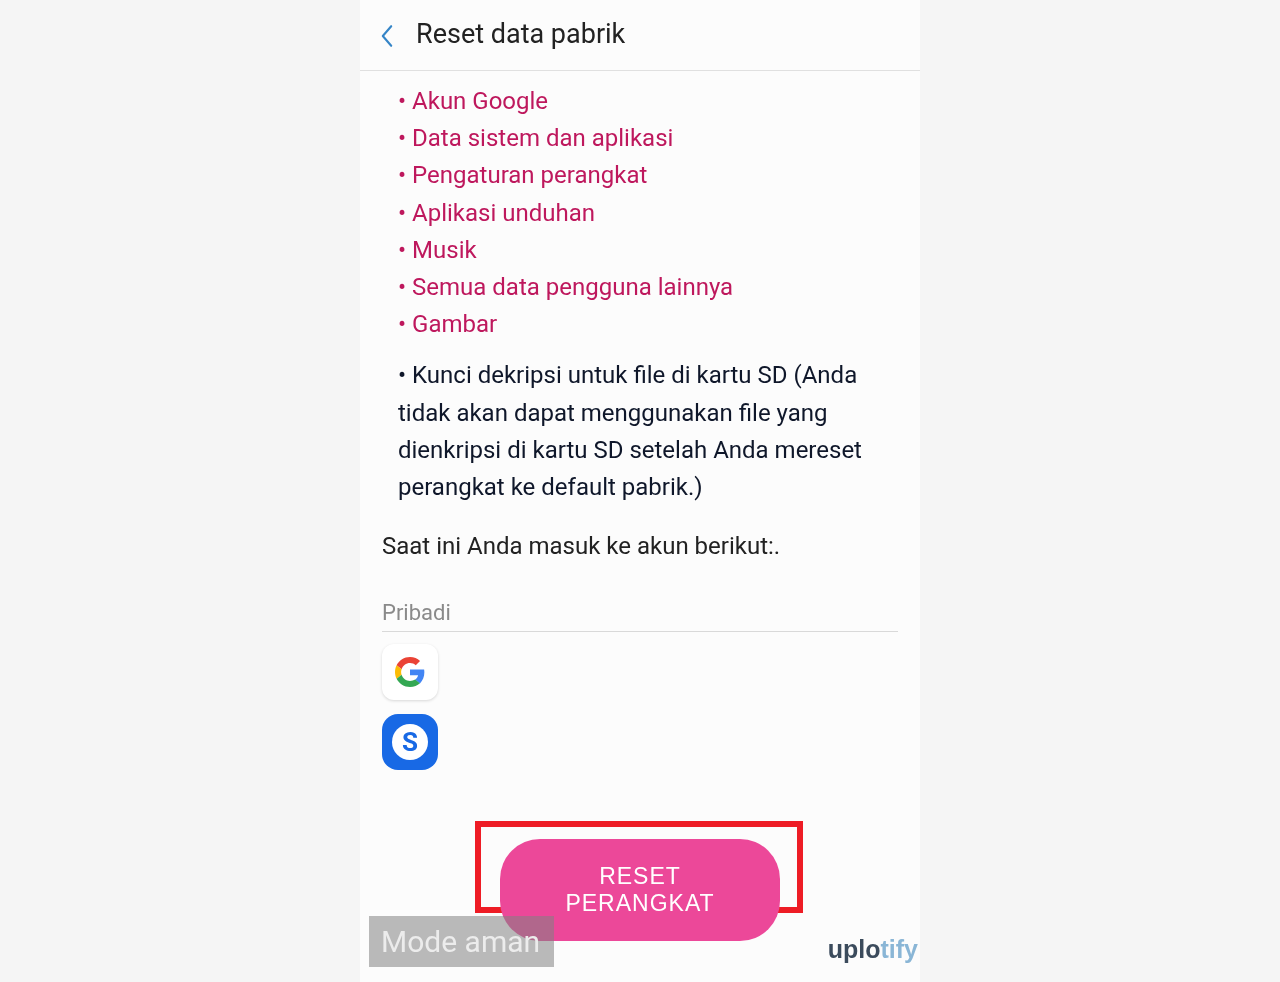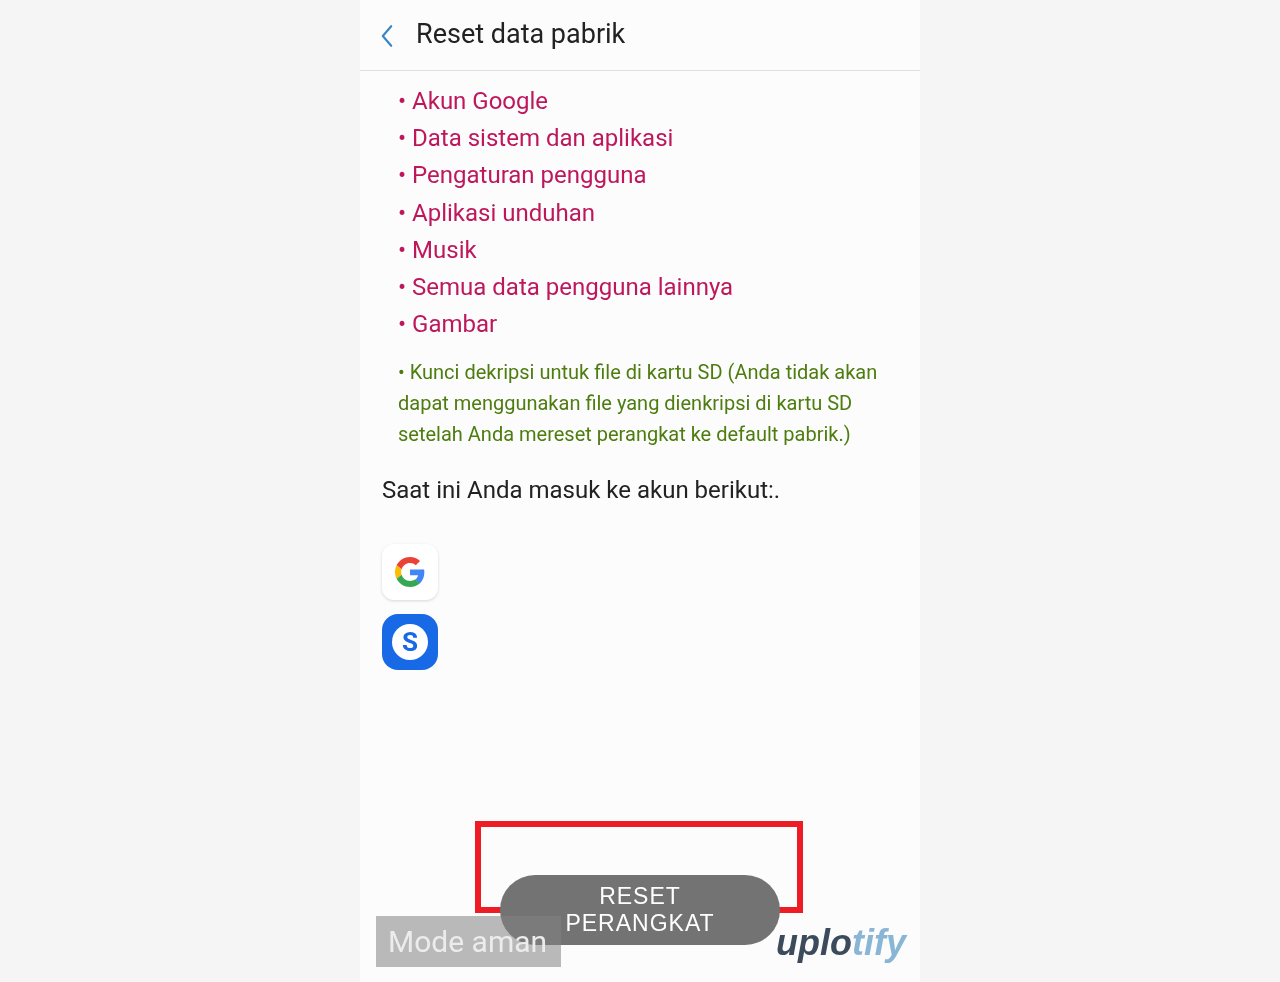--- a/index.html
+++ b/index.html
@@ -50,22 +50,22 @@
     .bullet-list {
       padding-left: 16px;
     }
     .bullet-item {
       font-size: 24px;
       color: #be185d;
       line-height: 1.55;
       margin-bottom: 0;
     }
     .bullet-item-multi {
-      font-size: 20px;
-      color: #4d7c0f;
+      font-size: 24px;
+      color: #0f172a;
       line-height: 1.55;
       margin-top: 14px;
     }
     .account-info {
       font-size: 24px;
       color: #222;
       margin-top: 26px;
       margin-bottom: 40px;
     }
     .section-label {
@@ -122,48 +122,46 @@
       left: 115px;
       width: 328px;
       height: 92px;
       top: 821px;
     }
     .reset-button {
       position: absolute;
       left: 50%;
       transform: translateX(-50%);
       top: 839px;
-      background: #737373;
+      background: #ec4899;
       color: #fff;
       border: none;
       border-radius: 40px;
-      padding: 8px 36px;
+      padding: 24px 36px;
       font-size: 23px;
       letter-spacing: 1px;
       cursor: pointer;
-      margin-top: 36px;
     }
     .safe-mode {
       position: absolute;
-      left: 16px;
+      left: 9px;
       bottom: 15px;
       background: rgba(130,130,130,0.55);
       color: #ececec;
       font-size: 30px;
       padding: 8px 14px 8px 12px;
     }
     .watermark {
       position: absolute;
-      right: 14px;
+      right: 2px;
       bottom: 18px;
-      font-size: 36px;
+      font-size: 25px;
       font-weight: 600;
       color: #3b4b5c;
       font-family: sans-serif;
-      font-style: italic;
     }
     .watermark .tify {
       color: #8ab6d6;
     }
   </style>
 </head>
 <body>
 
 <div class="phone-screen">
   <div class="header">
@@ -172,30 +170,31 @@
         <polyline points="18,6 6,20 18,34"></polyline>
       </svg>
     </div>
     <div class="page-title">Reset data pabrik</div>
   </div>
 
   <div class="content">
     <div class="bullet-list">
       <div class="bullet-item">• <span>Akun Google</span></div>
       <div class="bullet-item">• <span>Data sistem dan aplikasi</span></div>
-      <div class="bullet-item">• <span>Pengaturan pengguna</span></div>
+      <div class="bullet-item">• <span>Pengaturan perangkat</span></div>
       <div class="bullet-item">• <span>Aplikasi unduhan</span></div>
       <div class="bullet-item">• <span>Musik</span></div>
       <div class="bullet-item">• <span>Semua data pengguna lainnya</span></div>
       <div class="bullet-item">• <span>Gambar</span></div>
       <div class="bullet-item-multi">• <span>Kunci dekripsi untuk file di kartu SD (Anda tidak akan dapat menggunakan file yang dienkripsi di kartu SD setelah Anda mereset perangkat ke default pabrik.)</span></div>
     </div>
 
     <div class="account-info">Saat ini Anda masuk ke akun berikut:.</div>
 
+    <div class="section-label">Pribadi</div>
 
     <div class="account-icons">
       <div class="google-icon">
         <svg viewBox="0 0 48 48">
           <path fill="#EA4335" d="M24 9.5c3.54 0 6.71 1.22 9.21 3.6l6.85-6.85C35.9 2.38 30.47 0 24 0 14.62 0 6.51 5.38 2.56 13.22l7.98 6.19C12.43 13.72 17.74 9.5 24 9.5z"></path>
           <path fill="#4285F4" d="M46.98 24.55c0-1.57-.15-3.09-.38-4.55H24v9.02h12.94c-.58 2.96-2.26 5.48-4.78 7.18l7.73 6c4.51-4.18 7.09-10.36 7.09-17.65z"></path>
           <path fill="#FBBC05" d="M10.53 28.59c-.48-1.45-.76-2.99-.76-4.59s.27-3.14.76-4.59l-7.98-6.19C.92 16.46 0 20.12 0 24c0 3.88.92 7.54 2.56 10.78l7.97-6.19z"></path>
           <path fill="#34A853" d="M24 48c6.48 0 11.93-2.13 15.89-5.81l-7.73-6c-2.15 1.45-4.92 2.3-8.16 2.3-6.26 0-11.57-4.22-13.47-9.91l-7.98 6.19C6.51 42.62 14.62 48 24 48z"></path>
         </svg>
       </div>

